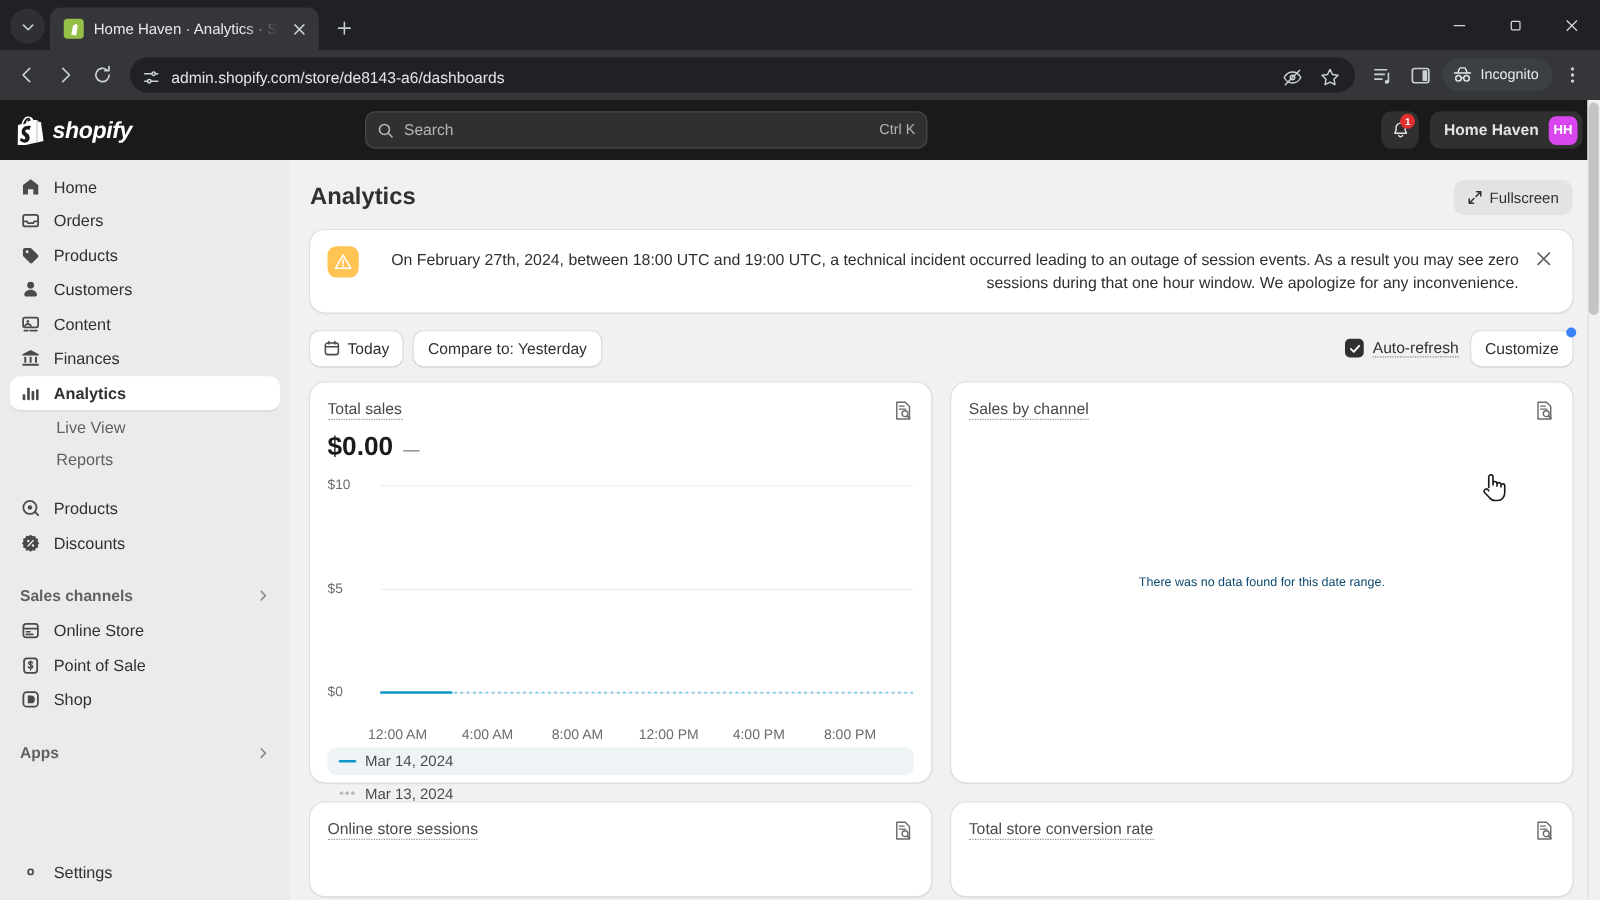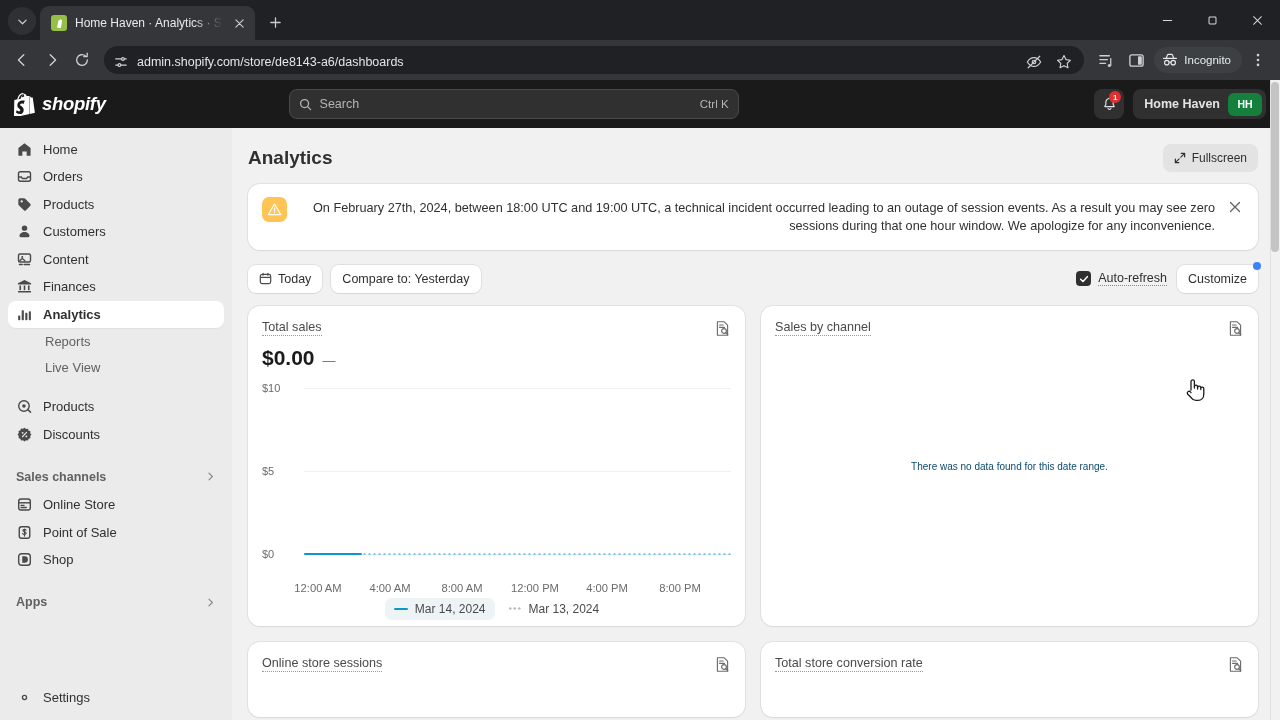--- a/index.html
+++ b/index.html
@@ -103,21 +103,21 @@
     position: absolute; top: 2px; right: 3px; min-width: 12px; height: 12px;
     background: #e02f2f; border-radius: 6px; color: #fff; font-size: 8px;
     display: flex; align-items: center; justify-content: center; padding: 0 2px; font-weight: 700;
   }
   .store-chip {
     height: 30px; background: #303030; border-radius: 8px; display: flex;
     align-items: center; gap: 8px; padding: 0 4px 0 11px;
   }
   .store-name { font-size: 12.5px; color: #e3e3e3; font-weight: 600; }
   .avatar {
-    width: 34px; height: 23px; border-radius: 6px; background: #15803d;
+    width: 23px; height: 23px; border-radius: 6px; background: #d946ef;
     color: #fff; font-size: 10.5px; font-weight: 700;
     display: flex; align-items: center; justify-content: center;
   }
 
   
   .shop-body { display: flex; height: calc(100% - 48px); background: #f1f1f1; }
 
   .sidebar {
     width: 232px; flex: 0 0 232px; background: #ebebeb;
     padding: 8px 8px 0 8px; display: flex; flex-direction: column;
@@ -203,21 +203,21 @@
   .xaxis { position: absolute; left: 0; right: 0; bottom: -6px; display: flex; }
   .xtick { font-size: 11.2px; color: #6b6b6b; position: absolute; transform: translateX(-50%); }
   .series-solid {
     position: absolute; height: 2.5px; background: #0e97c9; border-radius: 2px;
   }
   .series-dotted {
     position: absolute; height: 2.5px; border-radius: 2px;
     background-image: radial-gradient(circle, #7cc7ea 1.2px, transparent 1.3px);
     background-size: 5px 5px; background-repeat: repeat-x; background-position: 0 center;
   }
-  .legend { display: flex; justify-content: center; gap: 4px; margin-top: 22px; }
+  .legend { display: flex; justify-content: center; gap: 4px; margin-top: 22px; flex-direction: column; }
   .legend-item {
     display: flex; align-items: center; gap: 7px; padding: 4px 9px;
     border-radius: 7px; font-size: 12px; color: #4a4a4a;
   }
   .legend-item.chip { background: #eef3f6; }
   .leg-solid { width: 14px; height: 2.5px; background: #0e97c9; border-radius: 2px; }
   .leg-dotted {
     width: 14px; height: 3px;
     background-image: radial-gradient(circle, #b9b9b9 1.2px, transparent 1.3px);
     background-size: 4.5px 4.5px; background-repeat: repeat-x; background-position: 0 center;
@@ -460,24 +460,24 @@
             <svg width="15" height="15" viewBox="0 0 16 16" fill="currentColor">
                 <rect x="1.2" y="9" width="2.3" height="5" rx=".7"></rect>
                 <rect x="5" y="3.4" width="2.3" height="10.6" rx=".7"></rect>
                 <rect x="8.8" y="6.2" width="2.3" height="7.8" rx=".7"></rect>
                 <rect x="12.6" y="4.6" width="2.2" height="9.4" rx=".7"></rect>
               </svg>
           </span>
           <span>Analytics</span>
         </div>
         <div class="nav-sub">
+          <span>Live View</span>
+        </div>
+        <div class="nav-sub">
           <span>Reports</span>
-        </div>
-        <div class="nav-sub">
-          <span>Live View</span>
         </div>
         <div class="nav-gap"></div>
         <div class="nav-item">
           <span class="nav-ico">
             <svg width="15" height="15" viewBox="0 0 16 16" fill="none">
                 <circle cx="7.4" cy="7.4" r="5.6" stroke="currentColor" stroke-width="1.5"></circle>
                 <circle cx="7.4" cy="7.4" r="1.9" fill="currentColor"></circle>
                 <path d="M11.6 11.2l2.8 2.8" stroke="currentColor" stroke-width="1.6" stroke-linecap="round"></path>
               </svg>
           </span>

